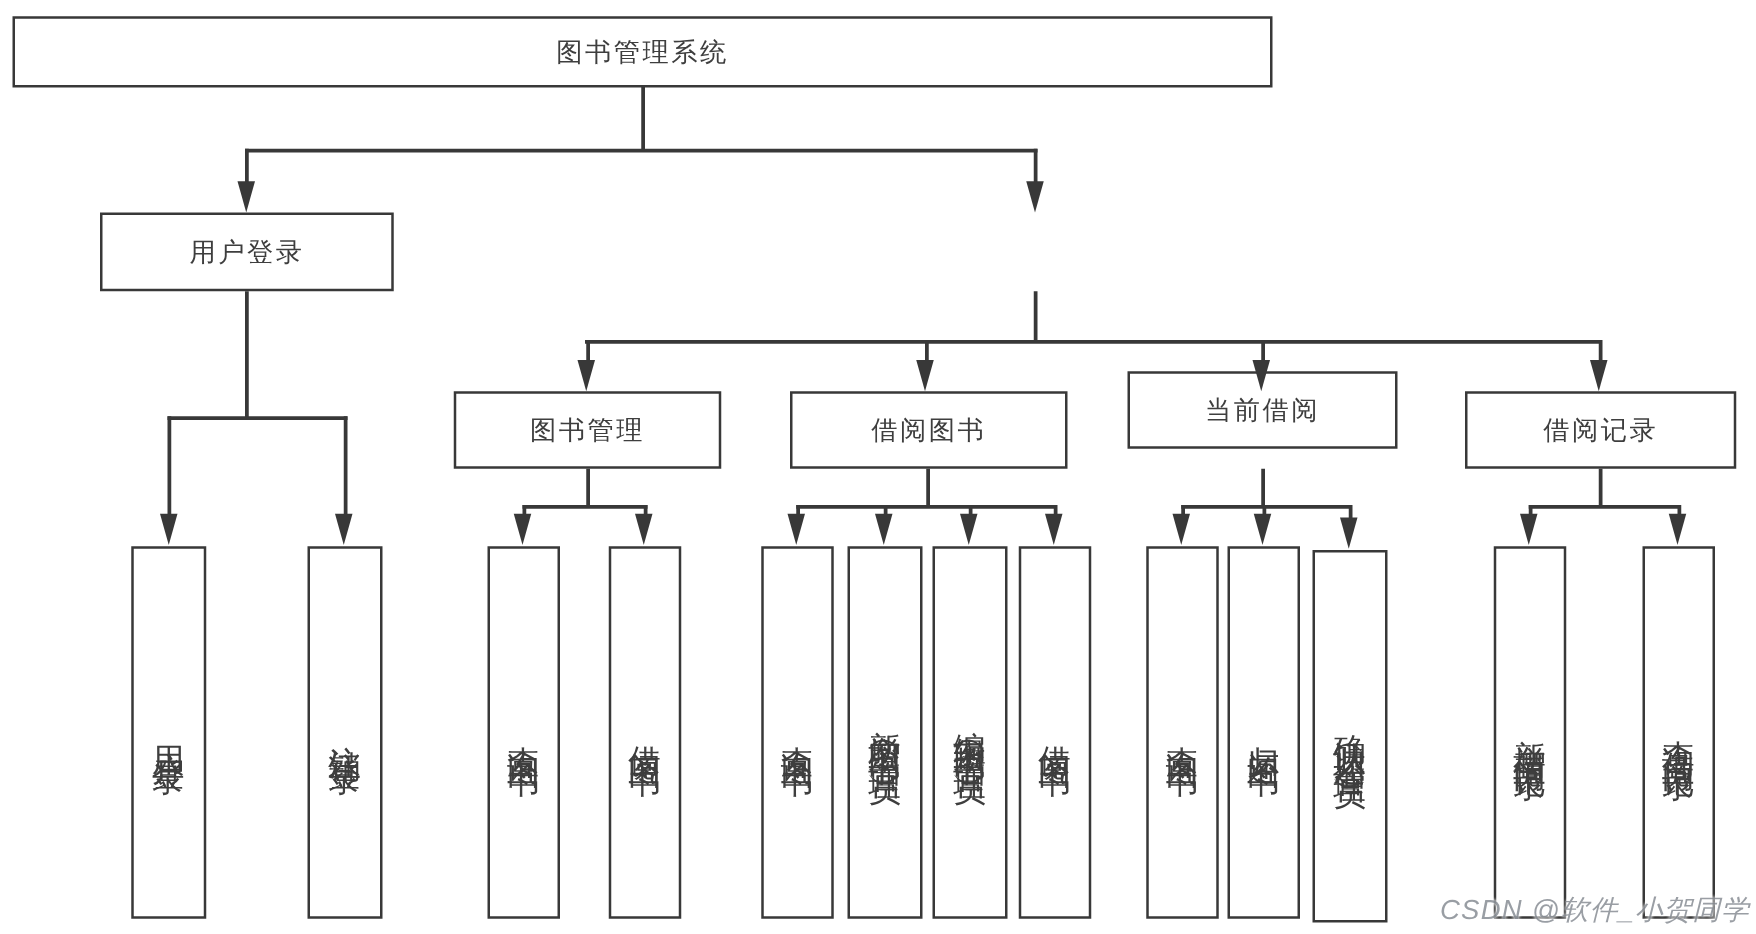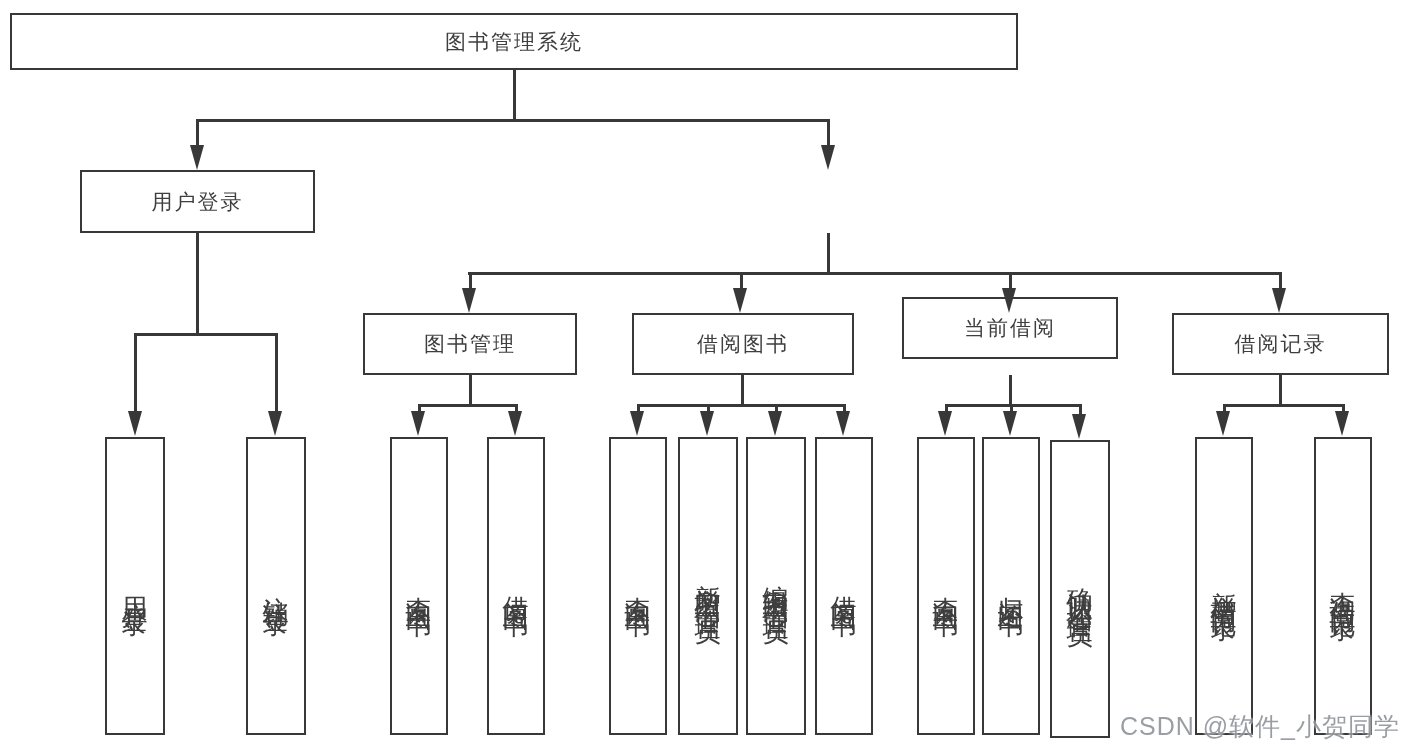--- a/index.html
+++ b/index.html
@@ -18,22 +18,22 @@
   }
   .ln{position:absolute;background:#383838;}
   .ln.v{width:2.5px;}
   .ln.h{height:2.5px;}
   .arr{
     position:absolute;width:0;height:0;
     border-left:7.5px solid transparent;border-right:7.5px solid transparent;
     border-top:25px solid #383838;
   }
   .watermark{
-    position:absolute;right:5px;bottom:4px;font-size:25px;letter-spacing:1px;
-    color:#8f949b;opacity:.9;text-shadow:0 0 3px #fff,0 0 3px #fff;white-space:nowrap;z-index:5;
+    position:absolute;right:5px;bottom:4px;font-size:22px;letter-spacing:1px;
+    color:#8f949b;opacity:.9;text-shadow:0 0 3px #fff,0 0 3px #fff;white-space:nowrap;z-index:5;font-style:italic;
   }
 </style>
 </head>
 <body>
 
 <div id="canvas">
 
   <div class="box h" style="left:10px;top:13px;width:1008px;height:57px">
     <span>图书管理系统</span>
   </div>

